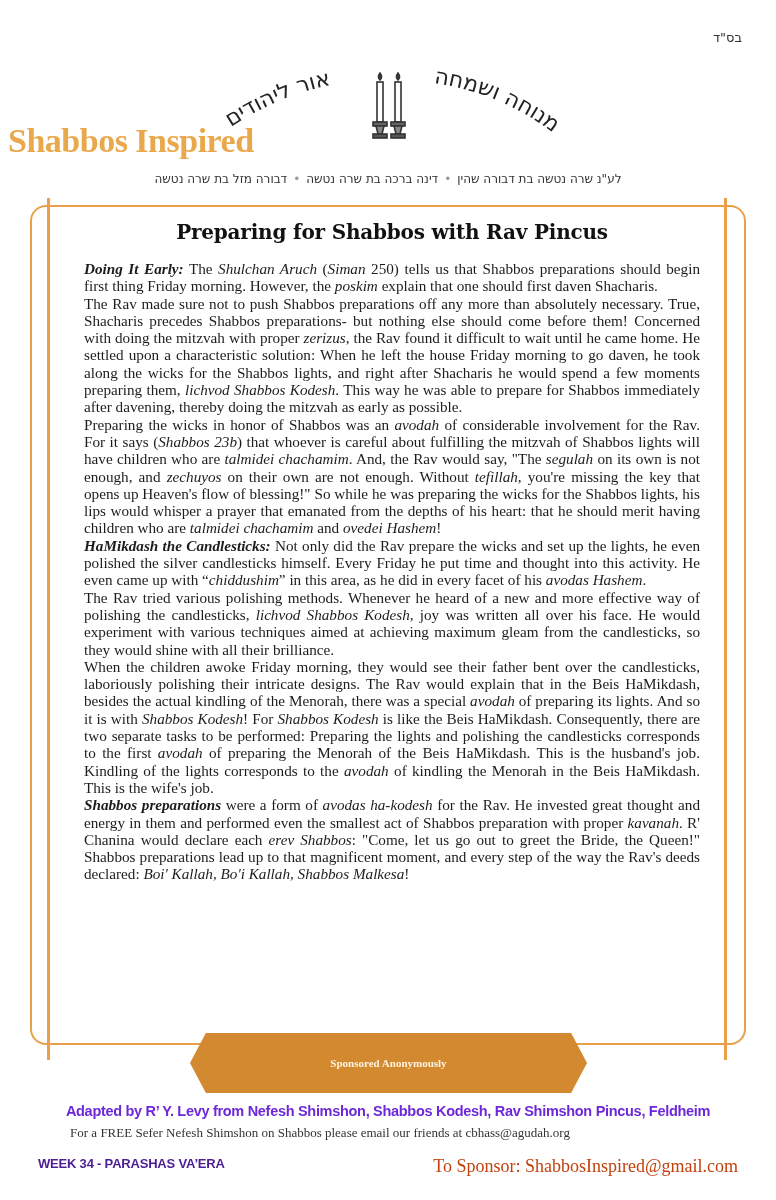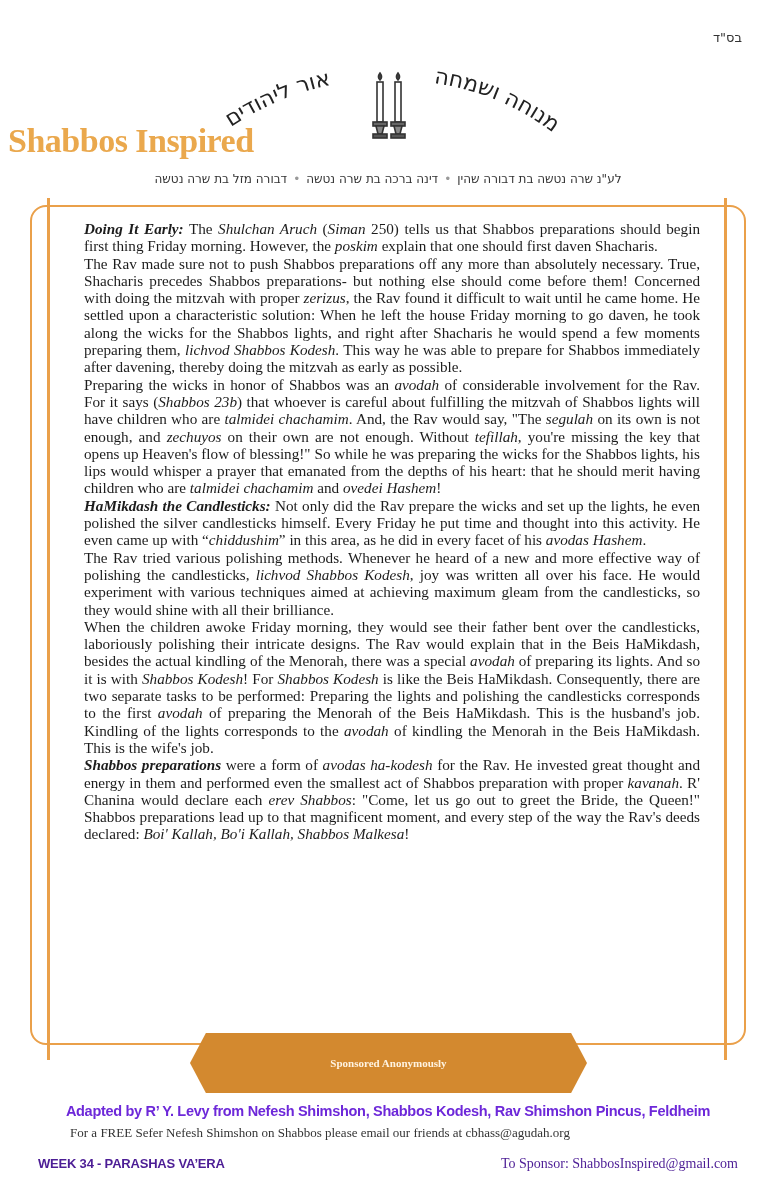--- a/index.html
+++ b/index.html
@@ -39,21 +39,21 @@
                clip-path: polygon(4% 0, 96% 0, 100% 50%, 96% 100%, 4% 100%, 0 50%);
                display: flex; align-items: center; justify-content: center; }
     .sponsor span { font-family: "Liberation Serif", serif; font-weight: bold; font-size: 11px; color: #fff3e0; }
 
     .adapted { position: absolute; top: 1103px; left: 0; width: 776px; text-align: center;
                font-family: "Liberation Sans", sans-serif; font-weight: bold; font-size: 14.5px; color: #6d28d9; letter-spacing: -0.3px; }
     .free { position: absolute; top: 1125px; left: 0; width: 640px; text-align: center;
             font-family: "Liberation Serif", serif; font-size: 13px; color: #333; }
     .week { position: absolute; top: 1156px; left: 38px; font-family: "Liberation Sans", sans-serif; font-weight: bold;
             font-size: 13px; color: #4c1d95; letter-spacing: -0.2px; }
-    .tosponsor { position: absolute; top: 1156px; right: 38px; font-family: "Liberation Serif", serif; font-size: 14px; color: #4c1d95; }
+    .tosponsor { position: absolute; top: 1156px; right: 38px; font-family: "Liberation Serif", serif; font-size: 18px; color: #c2410c; }
   </style>
 </head>
 <body>
 
 <div class="bsd">בס"ד</div>
 
 <div class="header">
   <svg class="arc-text" width="776" height="110">
     <defs>
       <path id="arcL" d="M 215 108 Q 280 60 350 52" fill="none"></path>
@@ -86,20 +86,21 @@
 
 <div class="dedication">
   <span>לע"נ שרה נטשה בת דבורה שהין</span><span class="sep">•</span><span>דינה ברכה בת שרה נטשה</span><span class="sep">•</span><span>דבורה מזל בת שרה נטשה</span>
 </div>
 
 <div class="frame"></div>
 <div class="vline left"></div>
 <div class="vline right"></div>
 
 <div class="content">
+  <h1 class="title">Preparing for Shabbos with Rav Pincus</h1>
   <div id="paras">
       <p class="para" style="text-indent: 0px;"><b>Doing It Early:</b> The <i>Shulchan Aruch</i> (<i>Siman</i> 250) tells us that Shabbos preparations should begin first thing Friday morning. However, the <i>poskim</i> explain that one should first daven Shacharis.</p>
       <p class="para" style="text-indent: 0px;">The Rav made sure not to push Shabbos preparations off any more than absolutely necessary. True, Shacharis precedes Shabbos preparations- but nothing else should come before them! Concerned with doing the mitzvah with proper <i>zerizus</i>, the Rav found it difficult to wait until he came home. He settled upon a characteristic solution: When he left the house Friday morning to go daven, he took along the wicks for the Shabbos lights, and right after Shacharis he would spend a few moments preparing them, <i>lichvod Shabbos Kodesh</i>. This way he was able to prepare for Shabbos immediately after davening, thereby doing the mitzvah as early as possible.</p>
       <p class="para indent" style="text-indent: 0px;">Preparing the wicks in honor of Shabbos was an <i>avodah</i> of considerable involvement for the Rav. For it says (<i>Shabbos 23b</i>) that whoever is careful about fulfilling the mitzvah of Shabbos lights will have children who are <i>talmidei chachamim</i>. And, the Rav would say, "The <i>segulah</i> on its own is not enough, and <i>zechuyos</i> on their own are not enough. Without <i>tefillah</i>, you're missing the key that opens up Heaven's flow of blessing!" So while he was preparing the wicks for the Shabbos lights, his lips would whisper a prayer that emanated from the depths of his heart: that he should merit having children who are <i>talmidei chachamim</i> and <i>ovedei Hashem</i>!</p>
       <p class="para" style="text-indent: 0px;"><b>HaMikdash the Candlesticks:</b> Not only did the Rav prepare the wicks and set up the lights, he even polished the silver candlesticks himself. Every Friday he put time and thought into this activity. He even came up with “<i>chiddushim</i>” in this area, as he did in every facet of his <i>avodas Hashem</i>.</p>
       <p class="para" style="text-indent: 0px;">The Rav tried various polishing methods. Whenever he heard of a new and more effective way of polishing the candlesticks, <i>lichvod Shabbos Kodesh</i>, joy was written all over his face. He would experiment with various techniques aimed at achieving maximum gleam from the candlesticks, so they would shine with all their brilliance.</p>
       <p class="para" style="text-indent: 0px;">When the children awoke Friday morning, they would see their father bent over the candlesticks, laboriously polishing their intricate designs. The Rav would explain that in the Beis HaMikdash, besides the actual kindling of the Menorah, there was a special <i>avodah</i> of preparing its lights. And so it is with <i>Shabbos Kodesh</i>! For <i>Shabbos Kodesh</i> is like the Beis HaMikdash. Consequently, there are two separate tasks to be performed: Preparing the lights and polishing the candlesticks corresponds to the first <i>avodah</i> of preparing the Menorah of the Beis HaMikdash. This is the husband's job. Kindling of the lights corresponds to the <i>avodah</i> of kindling the Menorah in the Beis HaMikdash. This is the wife's job.</p>
       <p class="para" style="text-indent: 0px;"><b>Shabbos preparations</b> were a form of <i>avodas ha-kodesh</i> for the Rav. He invested great thought and energy in them and performed even the smallest act of Shabbos preparation with proper <i>kavanah</i>. R' Chanina would declare each <i>erev Shabbos</i>: "Come, let us go out to greet the Bride, the Queen!" Shabbos preparations lead up to that magnificent moment, and every step of the way the Rav's deeds declared: <i>Boi' Kallah, Bo'i Kallah, Shabbos Malkesa</i>!</p>
     </div>
 </div>

